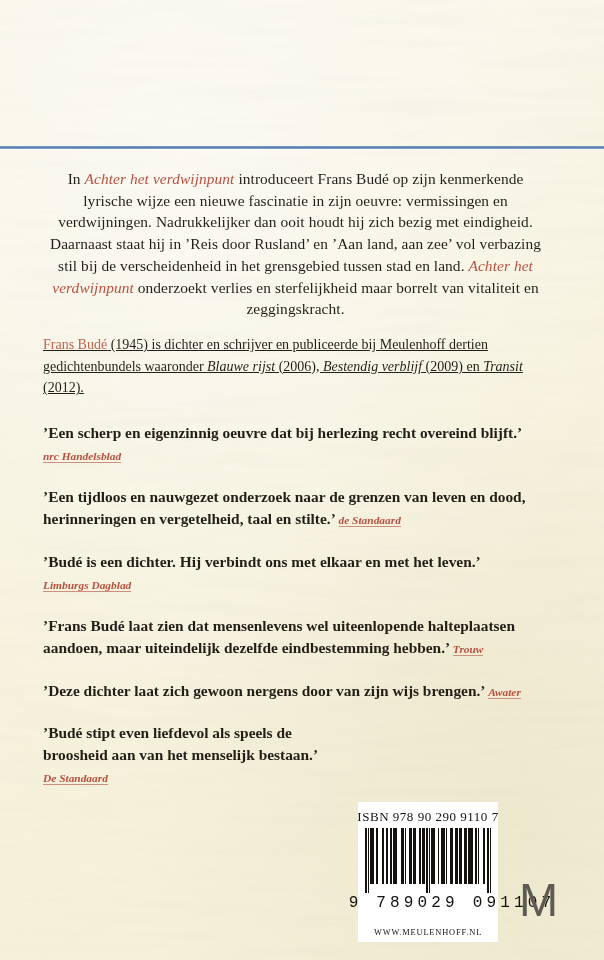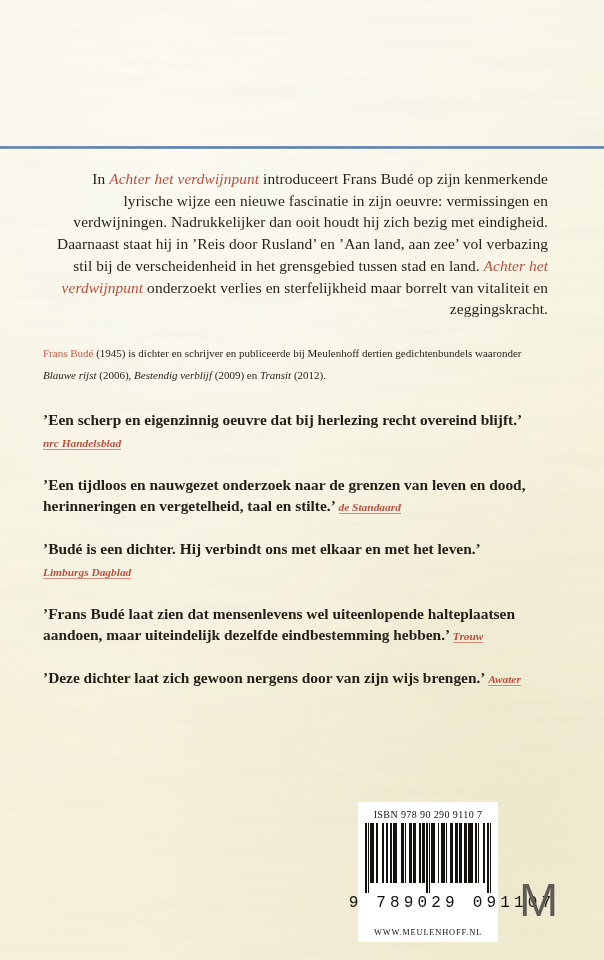--- a/index.html
+++ b/index.html
@@ -47,32 +47,33 @@
     top: 168px;
     width: 505px;
   }
 
   .blurb {
     font-size: 15.4px;
     line-height: 21.7px;
     color: #231f18;
     letter-spacing: 0.005em;
     margin: 0;
-    text-align: right;
+    text-align: center;
   }
   .blurb .ttl {
     font-style: italic;
     color: #b8503f;
   }
 
   .bio {
-    margin: 23px 0 0 0;
-    font-size: 11px;
+    margin: 14px 0 0 0;
+    font-size: 14px;
     line-height: 21.7px;
     color: #231f18;
+    text-decoration: underline;
   }
   .bio .name {
     color: #c4614c;
   }
   .bio .it {
     font-style: italic;
   }
 
   .quotes {
     margin-top: 23px;
@@ -103,21 +104,21 @@
     width: 140px;
     height: 140px;
     background: #ffffff;
     box-sizing: border-box;
     padding: 7px 7px 5px 7px;
     display: flex;
     flex-direction: column;
     align-items: center;
   }
   .isbn-text {
-    font-size: 10px;
+    font-size: 13px;
     letter-spacing: 0.04em;
     color: #15120e;
     font-family: "Liberation Serif", serif;
     white-space: nowrap;
     margin-bottom: 3px;
   }
   .bars {
     width: 126px;
     height: 76px;
     position: relative;
@@ -199,20 +200,21 @@
       <p class="quote"><span>’Een scherp en eigenzinnig oeuvre dat bij herlezing recht overeind blijft.’ </span><span class="src">nrc Handelsblad</span></p>
 
       <p class="quote"><span>’Een tijdloos en nauwgezet onderzoek naar de grenzen van leven en dood, herinneringen en vergetelheid, taal en stilte.’ </span><span class="src">de Standaard</span></p>
 
       <p class="quote"><span>’Budé is een dichter. Hij verbindt ons met elkaar en met het leven.’ </span><span class="src">Limburgs Dagblad</span></p>
 
       <p class="quote"><span>’Frans Budé laat zien dat mensenlevens wel uiteenlopende halteplaatsen aandoen, maar uiteindelijk dezelfde eind­bestemming hebben.’ </span><span class="src">Trouw</span></p>
 
       <p class="quote"><span>’Deze dichter laat zich gewoon nergens door van zijn wijs brengen.’ </span><span class="src">Awater</span></p>
 
+      <p class="quote narrow"><span>’Budé stipt even liefdevol als speels de broosheid aan van het menselijk bestaan.’ </span><br><span class="src">De Standaard</span></p>
 
     </div>
   </div>
 
   <div class="barcode-block">
     <div class="isbn-text">ISBN 978 90 290 9110 7</div>
     <div class="bars" id="bars">
         <i style="left:0.000px;width:1.506px"></i>
         <i style="left:2.653px;width:1.506px"></i>
         <i class="short" style="left:5.305px;width:1.506px"></i>

